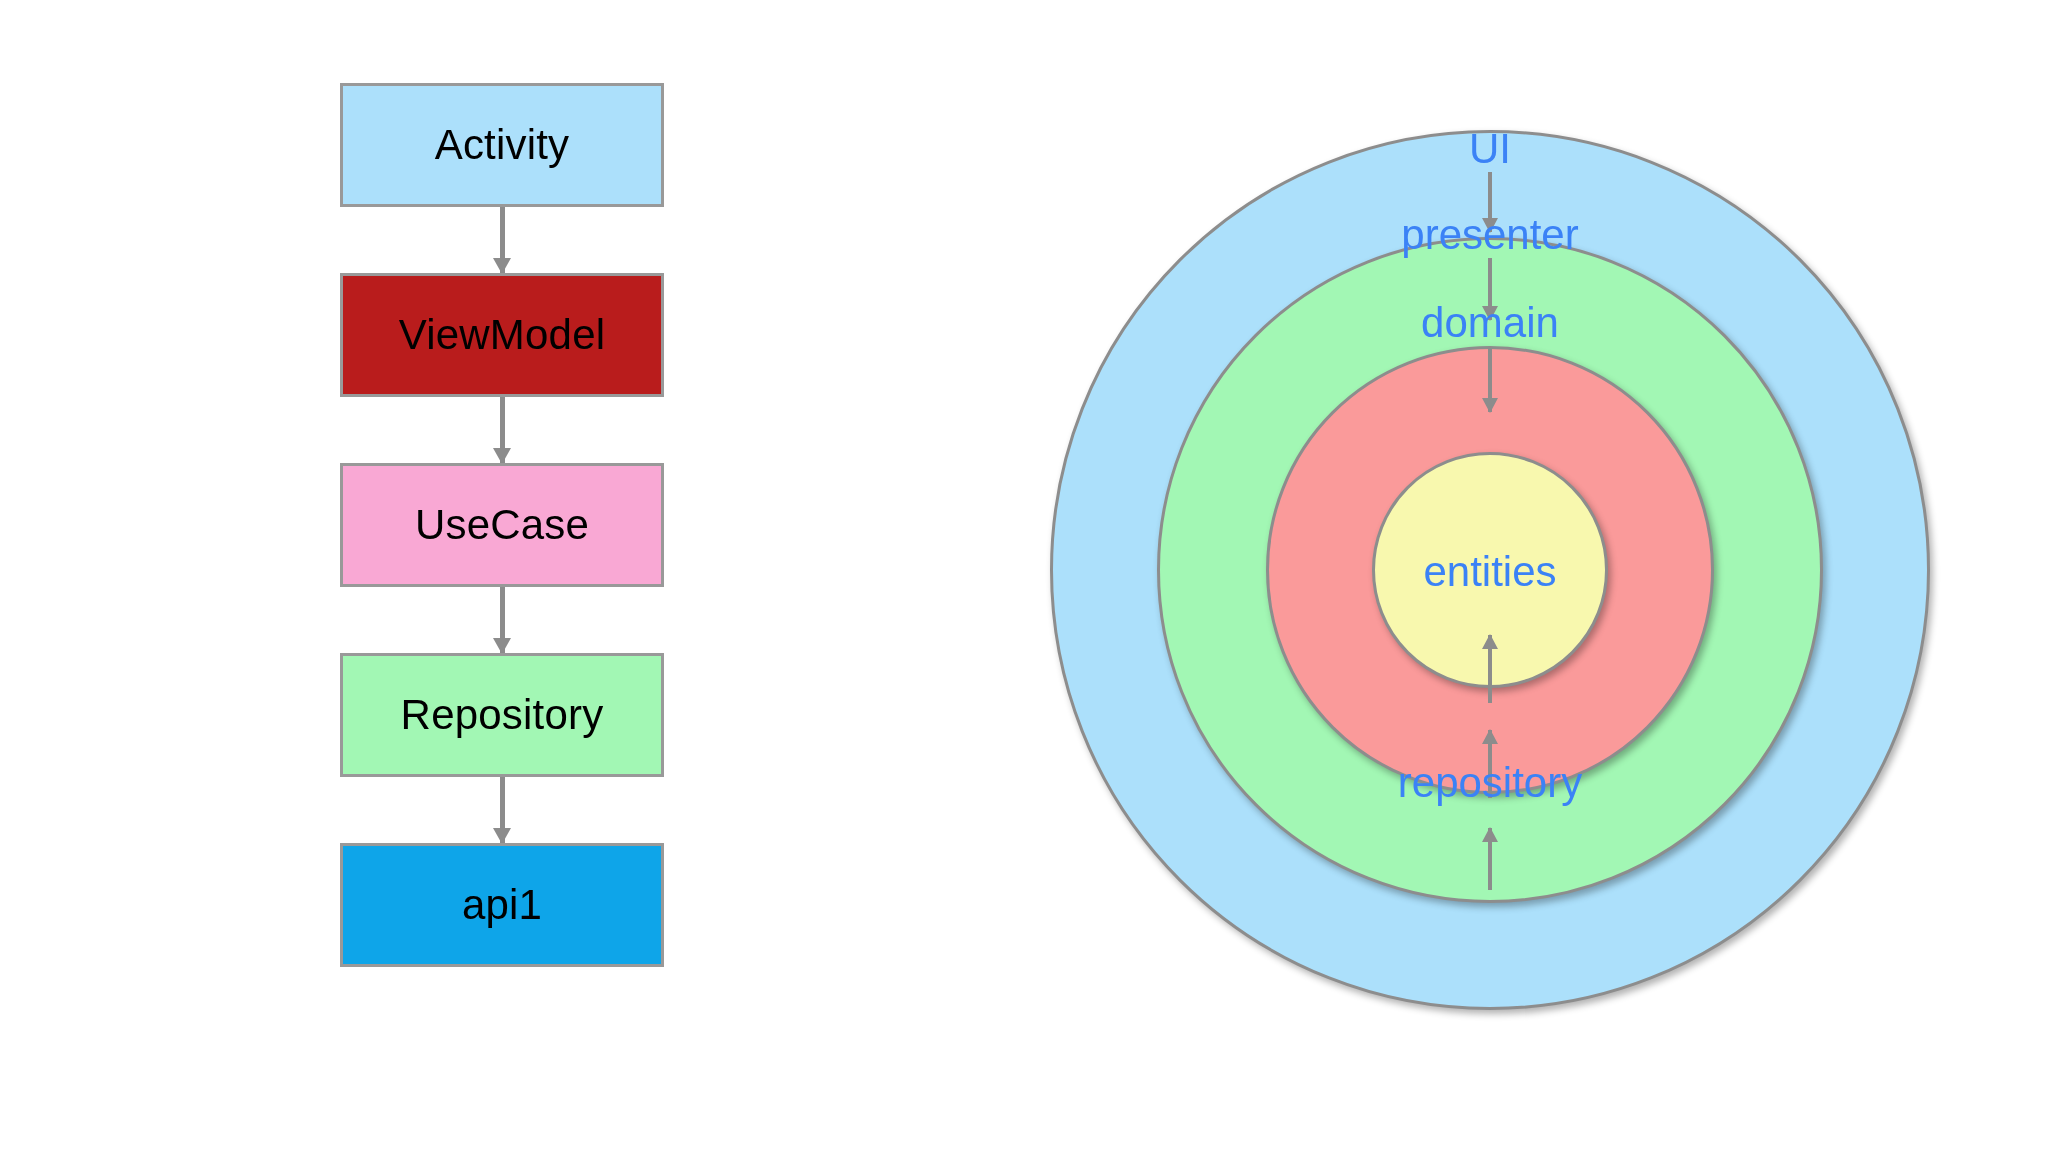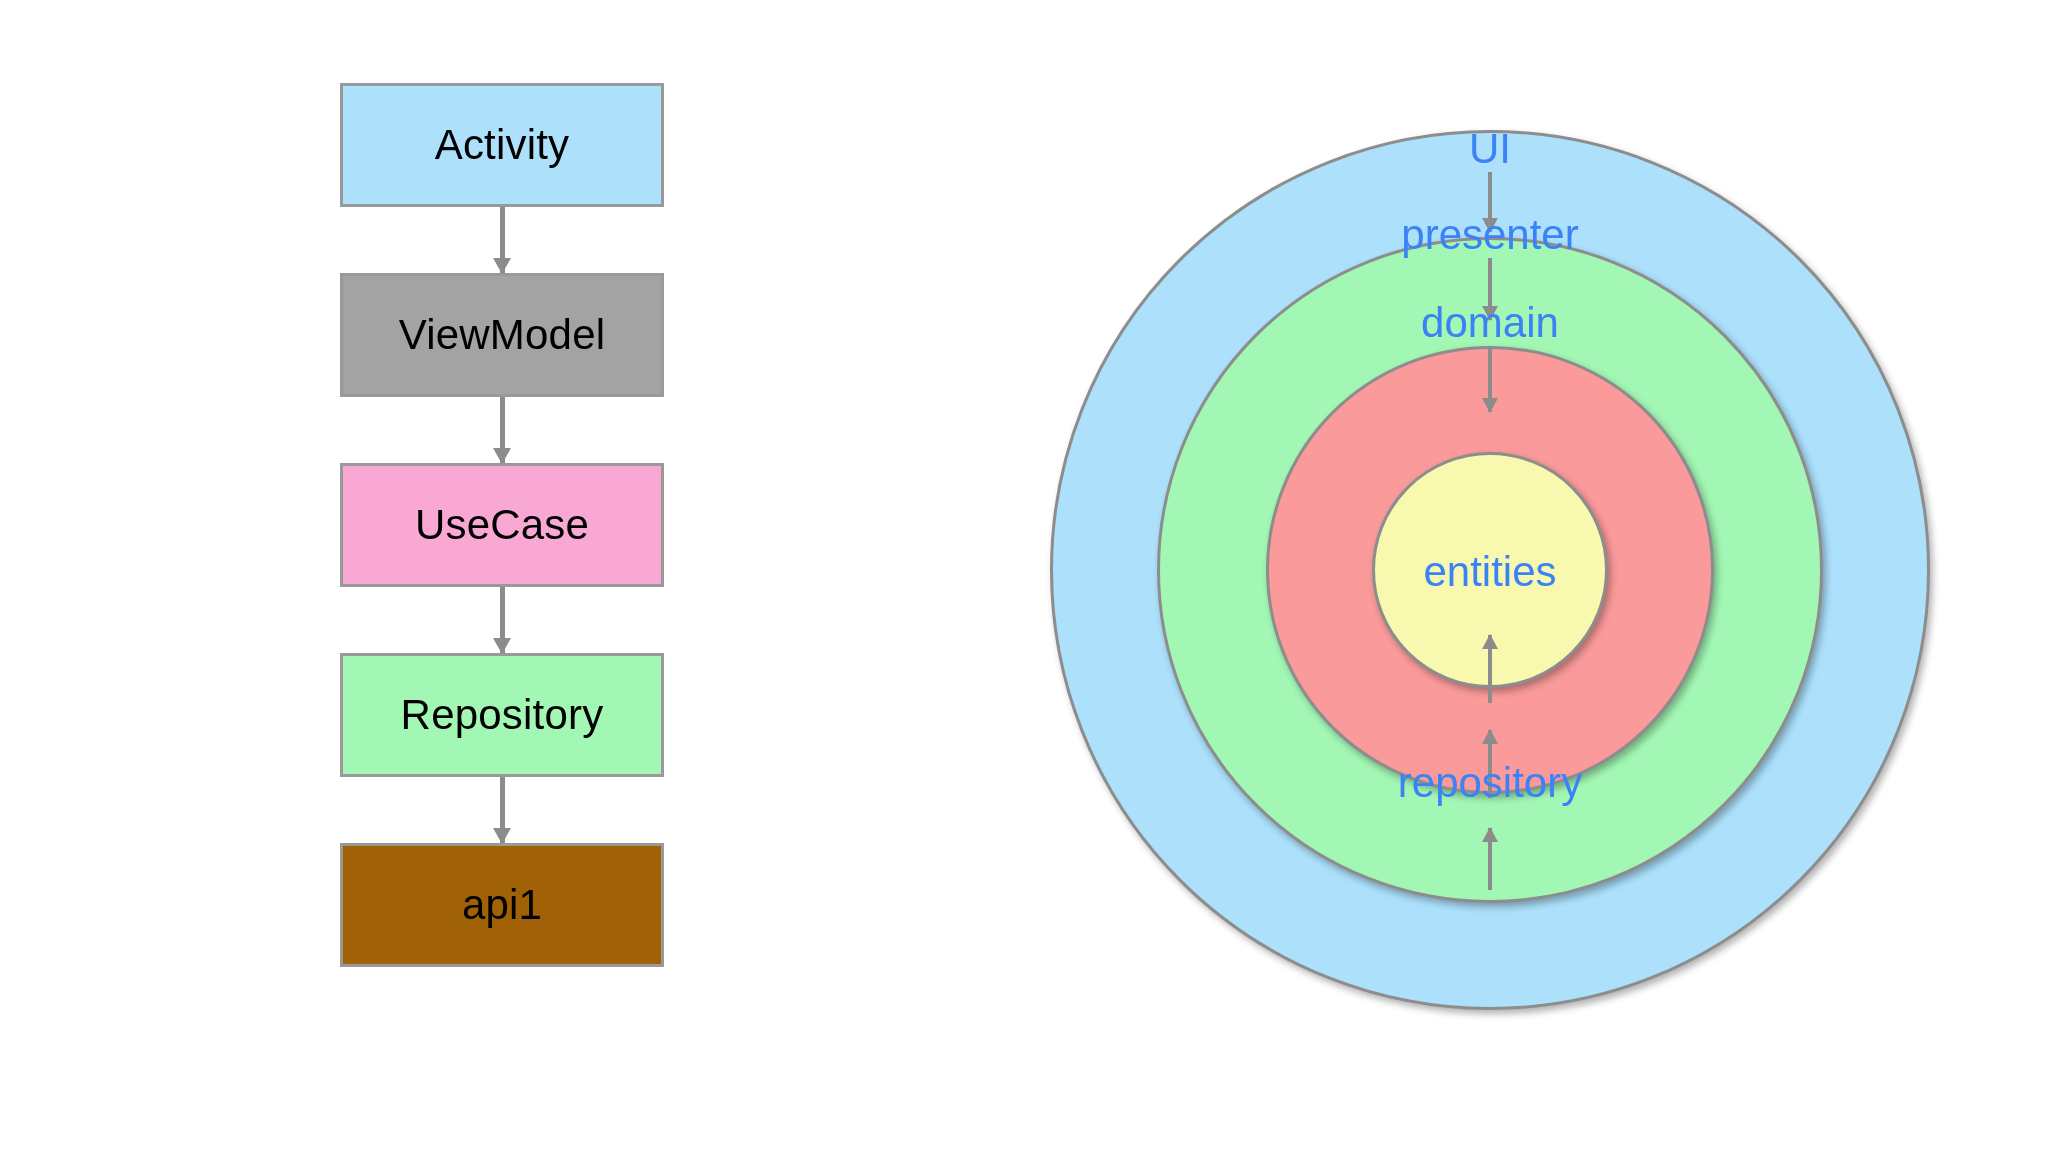--- a/index.html
+++ b/index.html
@@ -120,30 +120,30 @@
   <div id="flow">
 
     <div class="flow-arrow" style="top:124px; height:66px;"></div>
     <div class="flow-arrow" style="top:314px; height:66px;"></div>
     <div class="flow-arrow" style="top:504px; height:66px;"></div>
     <div class="flow-arrow" style="top:694px; height:66px;"></div>
 
     <div class="flow-node" style="top:0px; background:#ace0fb;">
       <span>Activity</span>
     </div>
-    <div class="flow-node" style="top:190px; background:#a3a3a3;">
+    <div class="flow-node" style="top:190px; background:#b91c1c;">
       <span>ViewModel</span>
     </div>
     <div class="flow-node" style="top:380px; background:#f9a8d4;">
       <span>UseCase</span>
     </div>
     <div class="flow-node" style="top:570px; background:#a2f7b4;">
       <span>Repository</span>
     </div>
-    <div class="flow-node" style="top:760px; background:#a16207;">
+    <div class="flow-node" style="top:760px; background:#0ea5e9;">
       <span>api1</span>
     </div>
   </div>
 
   <div id="rings">
 
     <div class="ring" style="left:0px; top:0px; width:880px; height:880px; background:#ace0fb;"></div>
     <div class="ring" style="left:107px; top:107px; width:666px; height:666px; background:#a2f7b4;"></div>
     <div class="ring" style="left:216px; top:216px; width:448px; height:448px; background:#fa9a9a;"></div>
     <div class="ring" style="left:322px; top:322px; width:236px; height:236px; background:#f8f8ae;"></div>

